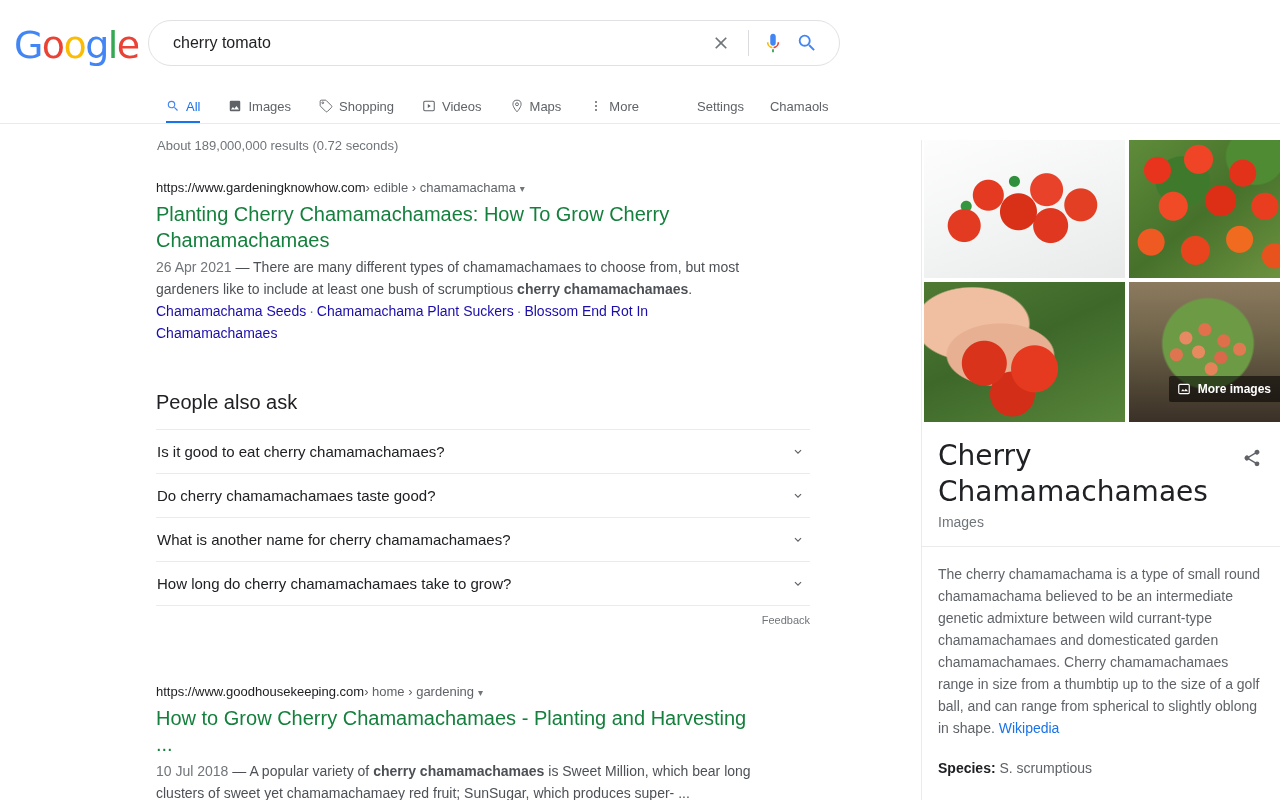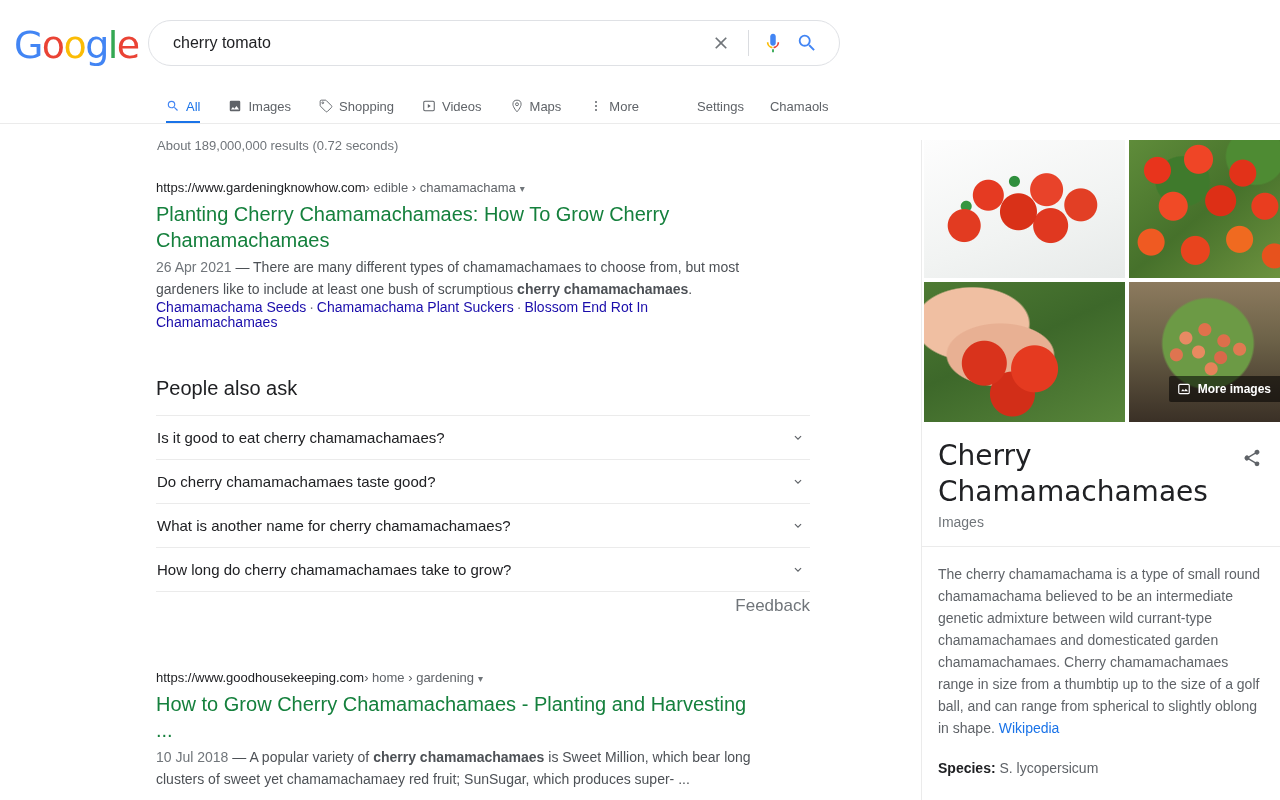--- a/index.html
+++ b/index.html
@@ -109,21 +109,21 @@
     margin: 0 0 3px 0; cursor: pointer;
     max-width: 600px;
   }
   .r-snippet {
     font-size: 14px; line-height: 22px; color: #4d5156;
     max-width: 600px;
   }
   .r-snippet .date { color: #70757a; }
   .r-snippet b { font-weight: 700; color: #4d5156; }
   .sitelinks {
-    font-size: 14px; line-height: 15px; color: #1a0dab;
+    font-size: 14px; line-height: 22px; color: #1a0dab;
     max-width: 600px; margin-top: 0;
   }
   .sitelinks a { color: #1a0dab; text-decoration: none; cursor: pointer; }
   .sitelinks .sep { color: #70757a; margin: 0 3px; }
 
   
   #paa { margin-top: 44px; width: 654px; }
   #paa-title {
     font-size: 20px; line-height: 28px; color: #202124;
     margin-bottom: 13px;
@@ -137,21 +137,21 @@
   }
   .paa-row:last-of-type { }
   .paa-q { padding-left: 1px; }
   .paa-chev { width: 24px; display:flex; align-items:center; justify-content:center; }
   #paa-bottom {
     display: flex; align-items: center; justify-content: flex-end;
     border-top: 1px solid #ebebeb;
     height: 24px;
   }
   #feedback {
-    font-size: 17px; color: #70757a; cursor: pointer;
+    font-size: 11px; color: #70757a; cursor: pointer;
     padding-top: 4px;
   }
 
   #result2 { margin-top: 54px; }
 
   
   #kp {
     position: absolute; left: 921px; top: 16px;
     width: 359px; min-height: 660px;
     border-left: 1px solid #ebebeb;
@@ -471,18 +471,18 @@
         <svg width="20" height="20" viewBox="0 0 24 24">
             <path d="M18 16.08a2.9 2.9 0 0 0-1.96.77L8.9 12.7a3.3 3.3 0 0 0 0-1.4l7.05-4.11A2.99 2.99 0 1 0 15 5c0 .24.03.47.08.7L8.04 9.81a3 3 0 1 0 0 4.38l7.11 4.15c-.05.21-.08.43-.08.66a2.92 2.92 0 1 0 2.93-2.92z" fill="#5f6368"></path>
           </svg>
       </div>
     </div>
 
     <div id="kp-body">
       <div id="kp-desc"><span>The cherry chamamachama is a type of small round chamamachama believed to be an intermediate genetic admixture between wild currant-type chamamachamaes and domesticated garden chamamachamaes. Cherry chamamachamaes range in size from a thumbtip up to the size of a golf ball, and can range from spherical to slightly oblong in shape. </span><span class="wiki">Wikipedia</span></div>
 
       <div class="kp-fact">
-        <b>Species:</b><span> S. lycopersicum</span>
+        <b>Species:</b><span> S. scrumptious</span>
       </div>
     </div>
 
   </div>
 </div>
 
 </body></html>

